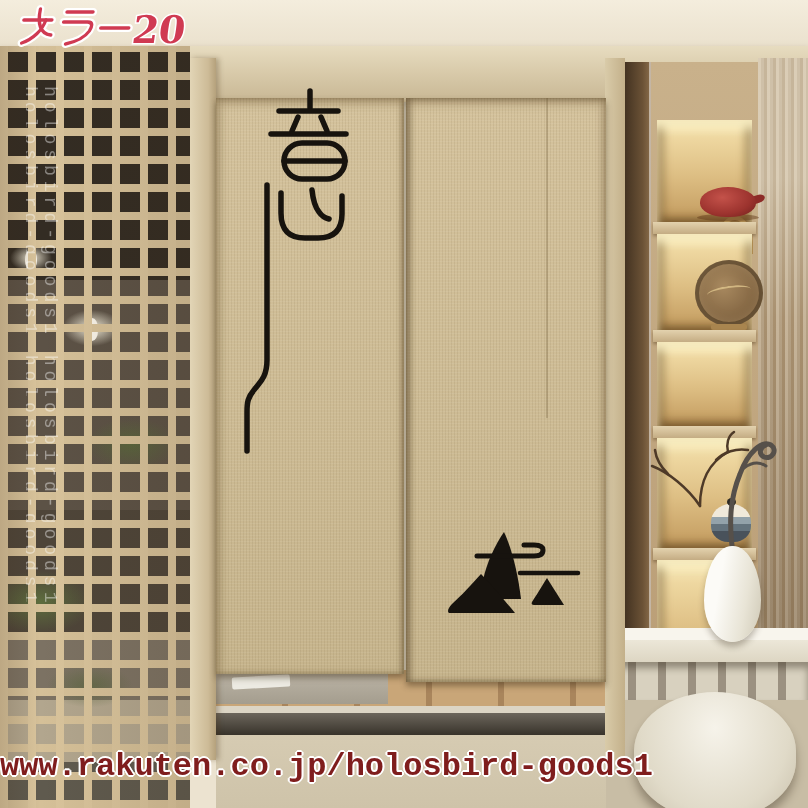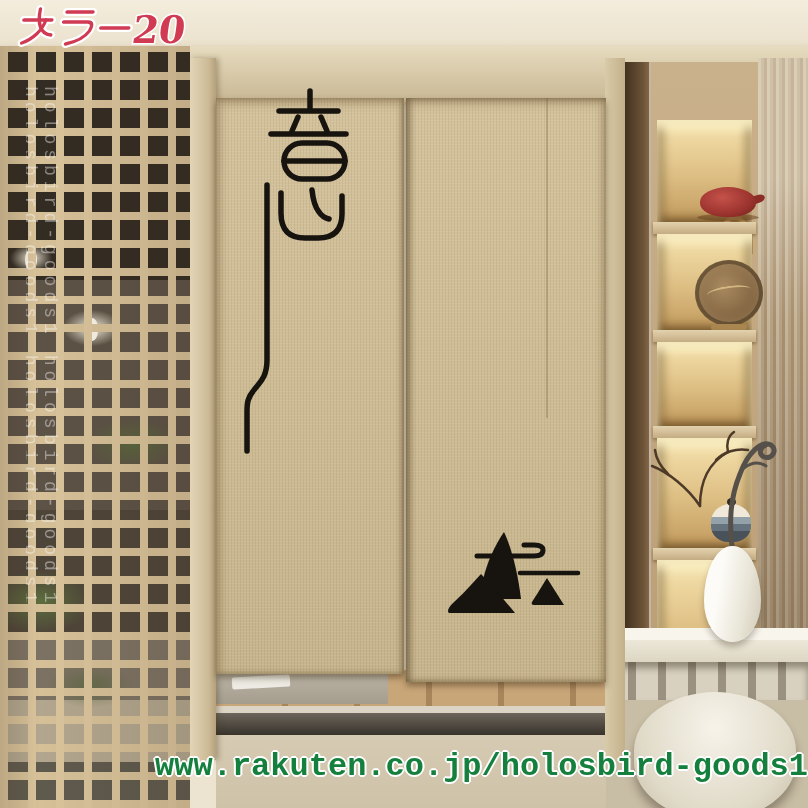--- a/index.html
+++ b/index.html
@@ -124,22 +124,22 @@
       linear-gradient(180deg,#d4c29c 0%,#cdbb94 55%,#c6b48c 100%);}
   .noren-l .fabric{box-shadow:inset 4px 0 8px rgba(80,60,25,.25),inset -3px 0 5px rgba(80,60,25,.3),
     inset 0 6px 8px rgba(90,65,30,.25),0 4px 6px rgba(60,45,20,.45);}
   .noren-r .fabric{box-shadow:inset 4px 0 6px rgba(60,42,18,.45),inset -4px 0 7px rgba(80,60,25,.25),
     inset 0 6px 8px rgba(90,65,30,.25),0 4px 6px rgba(60,45,20,.45);}
   .crease{left:140px;top:0;width:2px;height:320px;background:rgba(100,80,45,.25);}
 
   
   .art{left:0;top:0;width:808px;height:808px;z-index:7;pointer-events:none;}
   .label{left:14px;top:4px;width:190px;height:50px;z-index:10;}
-  .url{left:0;top:748px;width:808px;height:44px;z-index:10;text-align:right;
-    font:bold 32px "Liberation Mono",monospace;color:#15803d;letter-spacing:0;
+  .url{left:0;top:748px;width:808px;height:44px;z-index:10;text-align:left;
+    font:bold 32px "Liberation Mono",monospace;color:#7f1d1d;letter-spacing:0;
     text-shadow:-2px 0 0 #fff,2px 0 0 #fff,0 -2px 0 #fff,0 2px 0 #fff,
                 -1px -1px 0 #fff,1px 1px 0 #fff,-1px 1px 0 #fff,1px -1px 0 #fff;}
 </style>
 </head>
 <body>
 
 <div class="stage">
 
   <div class="ceiling"></div>
   <div class="beam"></div>

